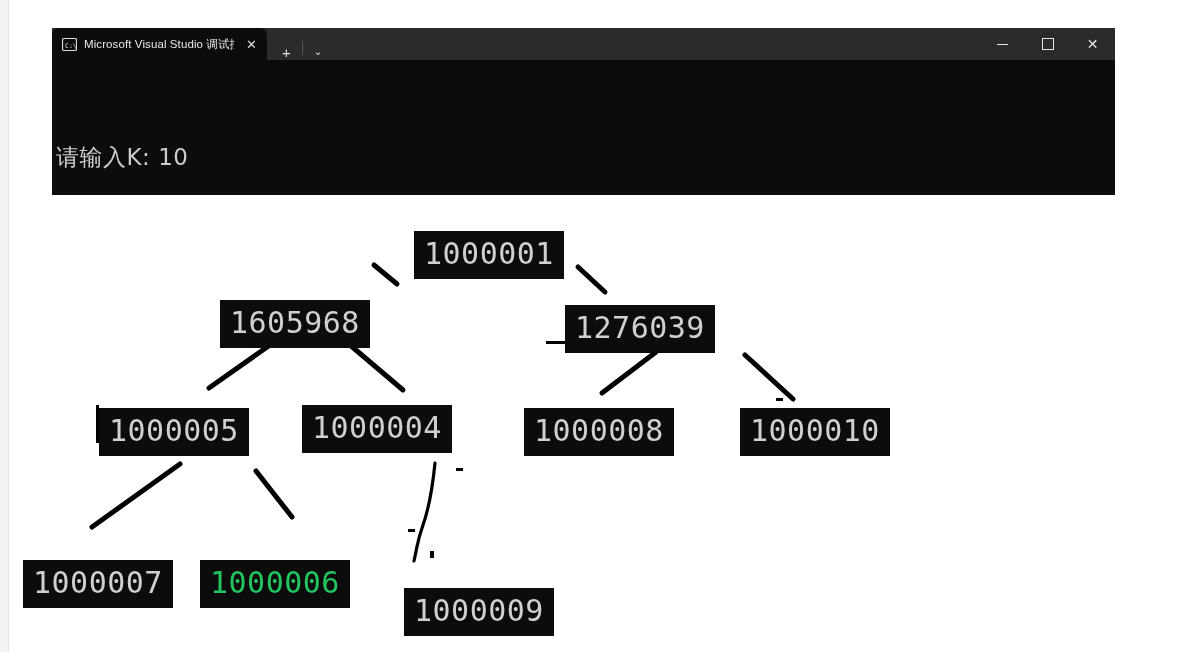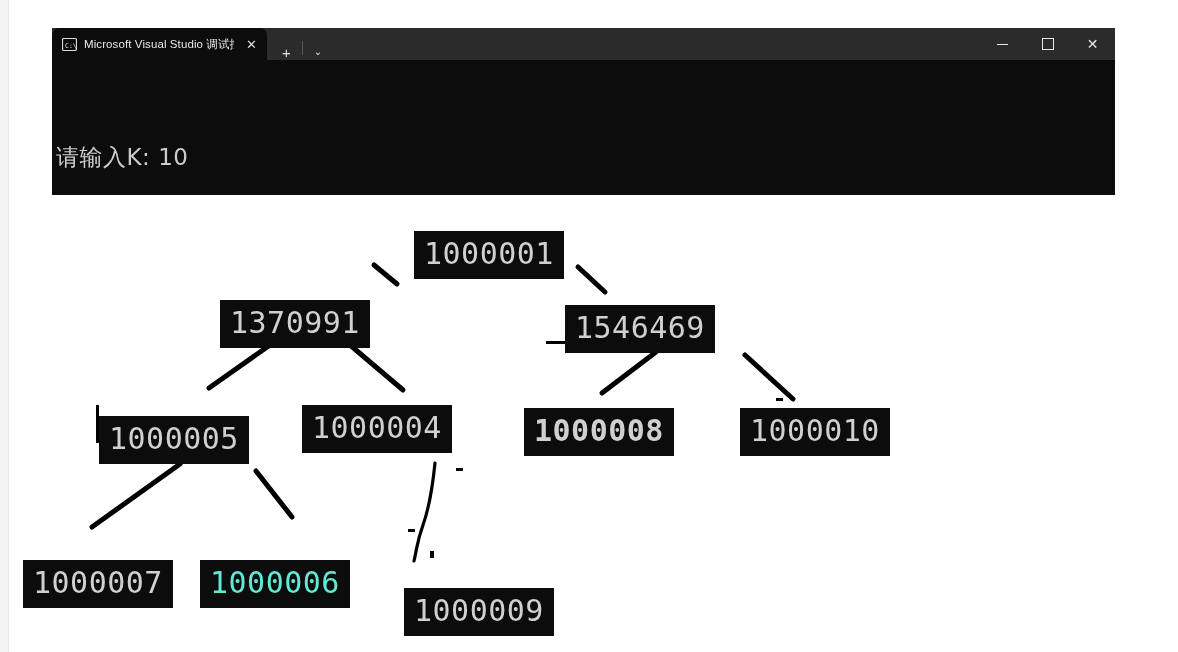--- a/index.html
+++ b/index.html
@@ -230,23 +230,23 @@
       <path d="M435,268 C432,298 429,313 423,330 S418,348 414,366" fill="none" stroke="#000000" stroke-width="3.2" stroke-linecap="round"></path>
       <rect x="96" y="210" width="3" height="38" fill="#000000"></rect>
       <rect x="546" y="146" width="22" height="3" fill="#000000"></rect>
       <rect x="456" y="273" width="7" height="3" fill="#000000"></rect>
       <rect x="408" y="334" width="7" height="3" fill="#000000"></rect>
       <rect x="776" y="203" width="7" height="3" fill="#000000"></rect>
       <rect x="430" y="356" width="4" height="7" fill="#000000"></rect>
     </svg>
   <div id="tree-nodes">
       <div class="node" style="left: 414px; top: 36px; background: rgb(12, 12, 12); color: rgb(208, 208, 208);">1000001</div>
-      <div class="node" style="left: 220px; top: 105px; background: rgb(12, 12, 12); color: rgb(208, 208, 208);">1370991</div>
-      <div class="node" style="left: 565px; top: 110px; background: rgb(12, 12, 12); color: rgb(208, 208, 208);">1546469</div>
-      <div class="node" style="left: 99px; top: 213px; background: rgb(12, 12, 12); color: rgb(208, 208, 208); margin-top: 8px;">1000005</div>
+      <div class="node" style="left: 220px; top: 105px; background: rgb(12, 12, 12); color: rgb(208, 208, 208);">1605968</div>
+      <div class="node" style="left: 565px; top: 110px; background: rgb(12, 12, 12); color: rgb(208, 208, 208);">1276039</div>
+      <div class="node" style="left: 99px; top: 213px; background: rgb(12, 12, 12); color: rgb(208, 208, 208);">1000005</div>
       <div class="node" style="left: 302px; top: 210px; background: rgb(12, 12, 12); color: rgb(208, 208, 208);">1000004</div>
-      <div class="node" style="left: 524px; top: 213px; background: rgb(12, 12, 12); color: rgb(208, 208, 208); font-weight: bold;">1000008</div>
+      <div class="node" style="left: 524px; top: 213px; background: rgb(12, 12, 12); color: rgb(208, 208, 208);">1000008</div>
       <div class="node" style="left: 740px; top: 213px; background: rgb(12, 12, 12); color: rgb(208, 208, 208); text-align: center;">1000010</div>
       <div class="node" style="left: 23px; top: 365px; background: rgb(12, 12, 12); color: rgb(208, 208, 208);">1000007</div>
-      <div class="node" style="left: 200px; top: 365px; background: rgb(12, 12, 12); color: #5eead4;">1000006</div>
+      <div class="node" style="left: 200px; top: 365px; background: rgb(12, 12, 12); color: #22c55e;">1000006</div>
       <div class="node" style="left: 404px; top: 365px; background: rgb(12, 12, 12); color: rgb(208, 208, 208); margin-top: 28px;">1000009</div>
     </div>
 </div>
 
 </body></html>

